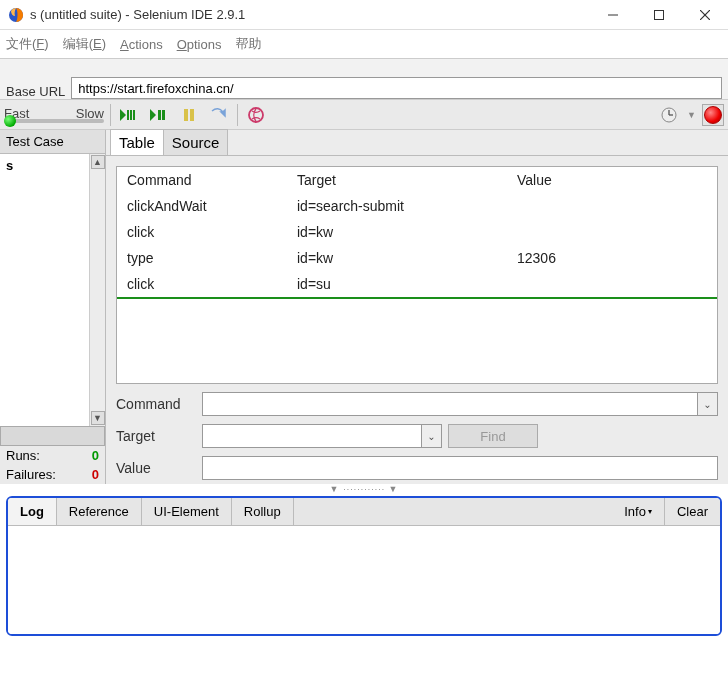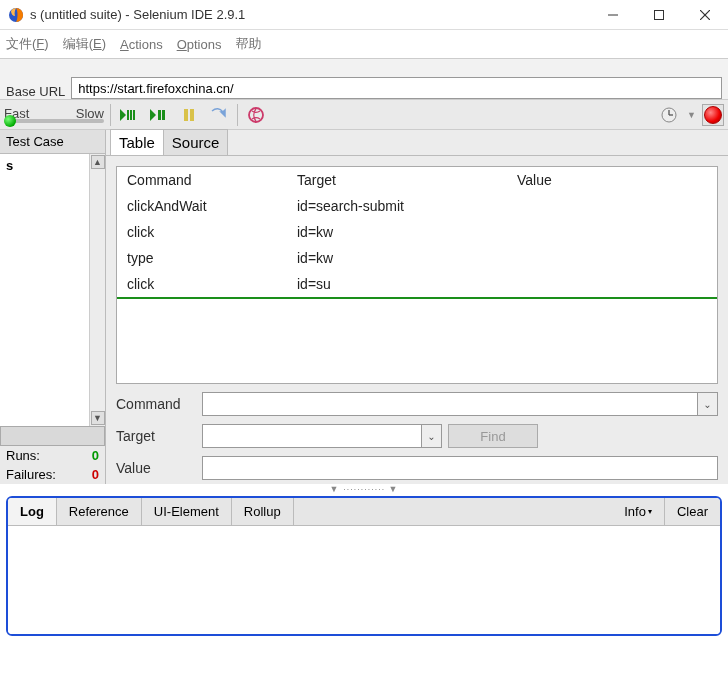--- a/index.html
+++ b/index.html
@@ -213,20 +213,21 @@
               <div class="gcell"></div>
             </div>
             <div class="grow">
               <div class="gcell">click</div>
               <div class="gcell">id=kw</div>
               <div class="gcell"></div>
             </div>
             <div class="grow">
               <div class="gcell">type</div>
               <div class="gcell">id=kw</div>
+              <div class="gcell">12306</div>
             </div>
             <div class="grow">
               <div class="gcell">click</div>
               <div class="gcell">id=su</div>
               <div class="gcell"></div>
             </div>
           </div>
         <div class="gend"></div>
       </div>
       <div class="form-row">

